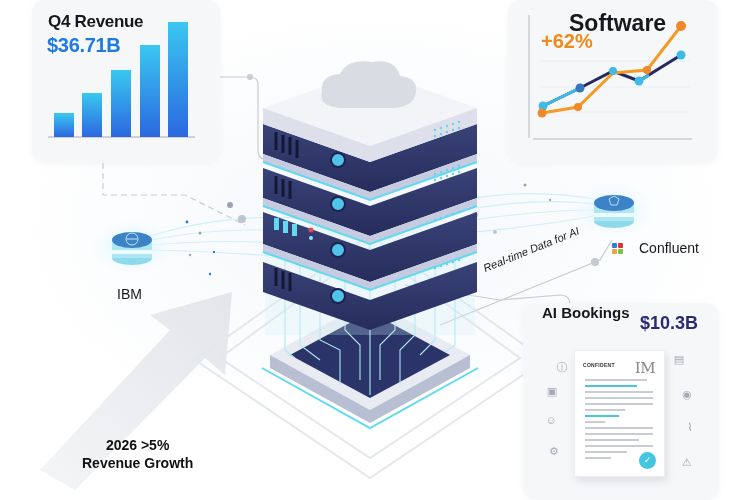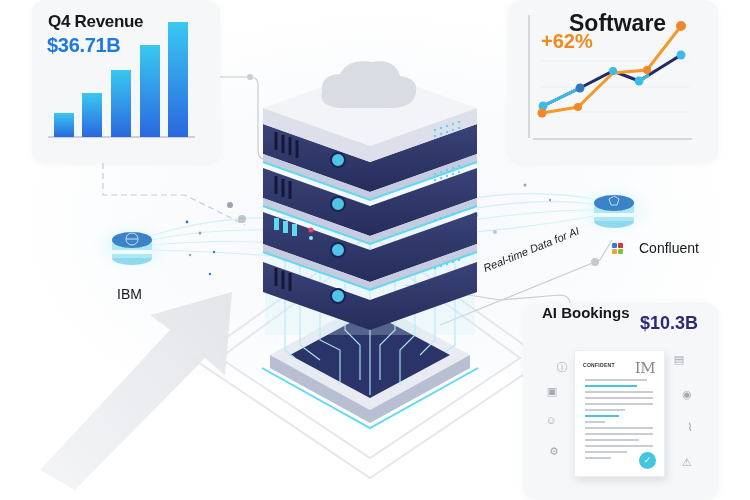--- a/index.html
+++ b/index.html
@@ -277,20 +277,24 @@
       <span style="background:#2d7be0"></span>
         <span style="background:#e0313a"></span>
       <span style="background:#f2a23a"></span>
         <span style="background:#7cc23f"></span>
     </span>
     <span>Confluent</span>
   </div>
 
   <div class="realtime">Real-time Data for AI</div>
 
+  <div class="growth">
+    <div>2026 &gt;5%</div>
+    <div>Revenue Growth</div>
+  </div>
 
   <div class="card ai-card"></div>
   <div class="title-dark ai-title">AI Bookings</div>
   <div class="ai-value">$10.3B</div>
 
   <div class="doc">
     <div class="doc-head">CONFIDENT</div>
     <div class="doc-logo">IM</div>
     <div class="doc-line" style="top:28px;width:62px"></div>
     <div class="doc-line hl" style="top:34px;width:52px"></div>

